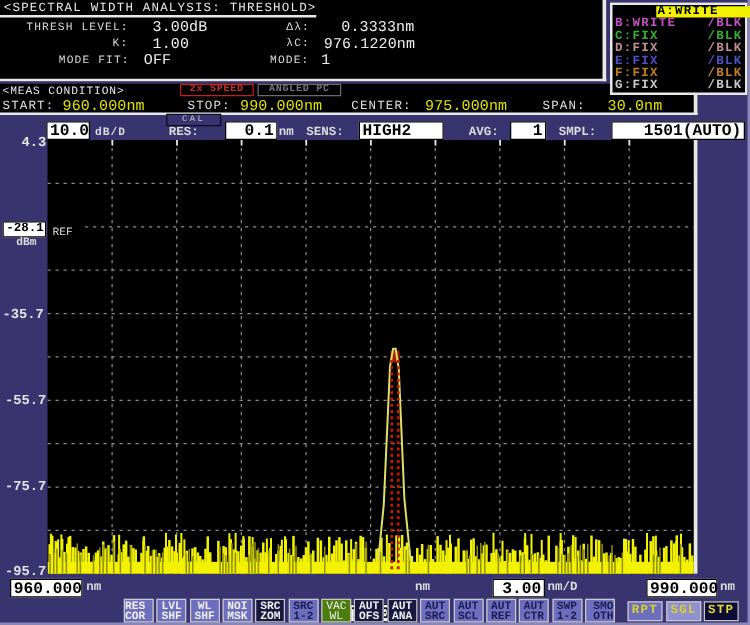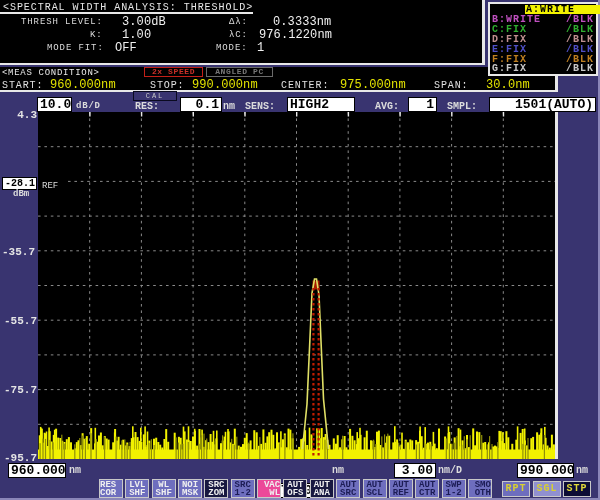--- a/index.html
+++ b/index.html
@@ -530,21 +530,21 @@
 <div class="abs" style="left:438px;top:465px;font-size:10px;font-weight:bold;color:#dcdcdc;">nm/D</div>
 <div class="box" style="left:517px;top:463px;width:51px;">990.000</div>
 <div class="abs" style="left:576px;top:465px;font-size:10px;font-weight:bold;color:#dcdcdc;">nm</div>
 
 <div class="abs" style="left:99.0px;top:479px;width:22px;height:16px;border:1px solid #c8c8c8;background:#6e6ebe;color:#f0f0f0;font-size:9px;font-weight:bold;line-height:8px;text-align:left;white-space:nowrap;overflow:hidden;padding-top:0.5px;">RES<br>COR</div>
 <div class="abs" style="left:125.3px;top:479px;width:22px;height:16px;border:1px solid #c8c8c8;background:#6e6ebe;color:#f0f0f0;font-size:9px;font-weight:bold;line-height:8px;text-align:center;white-space:nowrap;overflow:hidden;padding-top:0.5px;">LVL<br>SHF</div>
 <div class="abs" style="left:151.7px;top:479px;width:22px;height:16px;border:1px solid #c8c8c8;background:#6e6ebe;color:#f0f0f0;font-size:9px;font-weight:bold;line-height:8px;text-align:center;white-space:nowrap;overflow:hidden;padding-top:0.5px;">WL<br>SHF</div>
 <div class="abs" style="left:178.0px;top:479px;width:22px;height:16px;border:1px solid #c8c8c8;background:#6e6ebe;color:#f0f0f0;font-size:9px;font-weight:bold;line-height:8px;text-align:center;white-space:nowrap;overflow:hidden;padding-top:0.5px;">NOI<br>MSK</div>
 <div class="abs" style="left:204.4px;top:479px;width:22px;height:16px;border:1px solid #c8c8c8;background:#181840;color:#f0f0f0;font-size:9px;font-weight:bold;line-height:8px;text-align:center;white-space:nowrap;overflow:hidden;padding-top:0.5px;">SRC<br>ZOM</div>
 <div class="abs" style="left:230.7px;top:479px;width:22px;height:16px;border:1px solid #c8c8c8;background:#6e6ebe;color:#1c1c55;font-size:9px;font-weight:bold;line-height:8px;text-align:center;white-space:nowrap;overflow:hidden;padding-top:0.5px;">SRC<br>1-2</div>
-<div class="abs" style="left:257.1px;top:479px;width:22px;height:16px;border:1px solid #c8c8c8;background:#ec4899;color:#f0f0f0;font-size:9px;font-weight:bold;line-height:8px;text-align:right;white-space:nowrap;overflow:hidden;padding-top:0.5px;">VAC<br>WL</div>
+<div class="abs" style="left:257.1px;top:479px;width:22px;height:16px;border:1px solid #c8c8c8;background:#4d7c0f;color:#f0f0f0;font-size:9px;font-weight:normal;line-height:8px;text-align:center;white-space:nowrap;overflow:hidden;padding-top:0.5px;">VAC<br>WL</div>
 <div class="abs" style="left:283.4px;top:479px;width:22px;height:16px;border:1px solid #c8c8c8;background:#181840;color:#f0f0f0;font-size:9px;font-weight:bold;line-height:8px;text-align:center;white-space:nowrap;overflow:hidden;padding-top:0.5px;">AUT<br>OFS</div>
 <div class="abs" style="left:309.8px;top:479px;width:22px;height:16px;border:1px solid #c8c8c8;background:#181840;color:#f0f0f0;font-size:9px;font-weight:bold;line-height:8px;text-align:center;white-space:nowrap;overflow:hidden;padding-top:0.5px;">AUT<br>ANA</div>
 <div class="abs" style="left:336.2px;top:479px;width:22px;height:16px;border:1px solid #c8c8c8;background:#6e6ebe;color:#1c1c55;font-size:9px;font-weight:bold;line-height:8px;text-align:center;white-space:nowrap;overflow:hidden;padding-top:0.5px;">AUT<br>SRC</div>
 <div class="abs" style="left:362.5px;top:479px;width:22px;height:16px;border:1px solid #c8c8c8;background:#6e6ebe;color:#1c1c55;font-size:9px;font-weight:bold;line-height:8px;text-align:center;white-space:nowrap;overflow:hidden;padding-top:0.5px;">AUT<br>SCL</div>
 <div class="abs" style="left:388.9px;top:479px;width:22px;height:16px;border:1px solid #c8c8c8;background:#6e6ebe;color:#1c1c55;font-size:9px;font-weight:bold;line-height:8px;text-align:center;white-space:nowrap;overflow:hidden;padding-top:0.5px;">AUT<br>REF</div>
 <div class="abs" style="left:415.2px;top:479px;width:22px;height:16px;border:1px solid #c8c8c8;background:#6e6ebe;color:#1c1c55;font-size:9px;font-weight:bold;line-height:8px;text-align:center;white-space:nowrap;overflow:hidden;padding-top:0.5px;">AUT<br>CTR</div>
 <div class="abs" style="left:441.6px;top:479px;width:22px;height:16px;border:1px solid #c8c8c8;background:#6e6ebe;color:#1c1c55;font-size:9px;font-weight:bold;line-height:8px;text-align:center;white-space:nowrap;overflow:hidden;padding-top:0.5px;">SWP<br>1-2</div>
 <div class="abs" style="left:467.9px;top:479px;width:22px;height:16px;border:1px solid #c8c8c8;background:#6e6ebe;color:#1c1c55;font-size:9px;font-weight:bold;line-height:8px;text-align:right;white-space:nowrap;overflow:hidden;padding-top:0.5px;">SMO<br>OTH</div>
 <div class="abs" style="left:502px;top:481px;width:26px;height:14px;border:1px solid #c8c8c8;background:#6e6ebe;color:#d8d030;font-size:10px;font-weight:bold;line-height:14px;text-align:center;letter-spacing:1px;">RPT</div>
 <div class="abs" style="left:533px;top:481px;width:26px;height:14px;border:1px solid #c8c8c8;background:#9090d0;color:#d8d030;font-size:10px;font-weight:bold;line-height:14px;text-align:center;letter-spacing:1px;">SGL</div>

